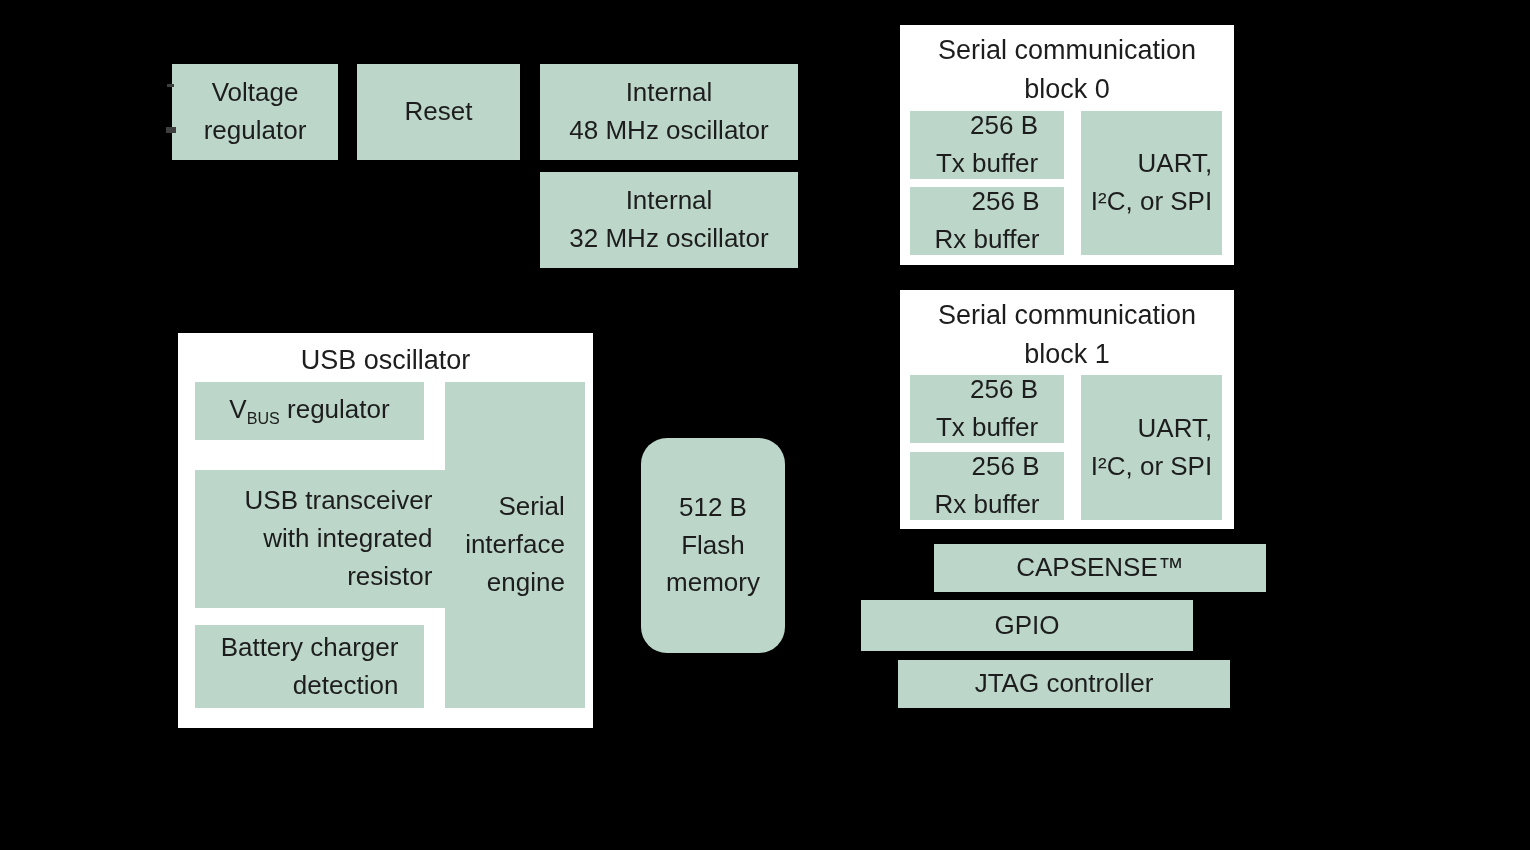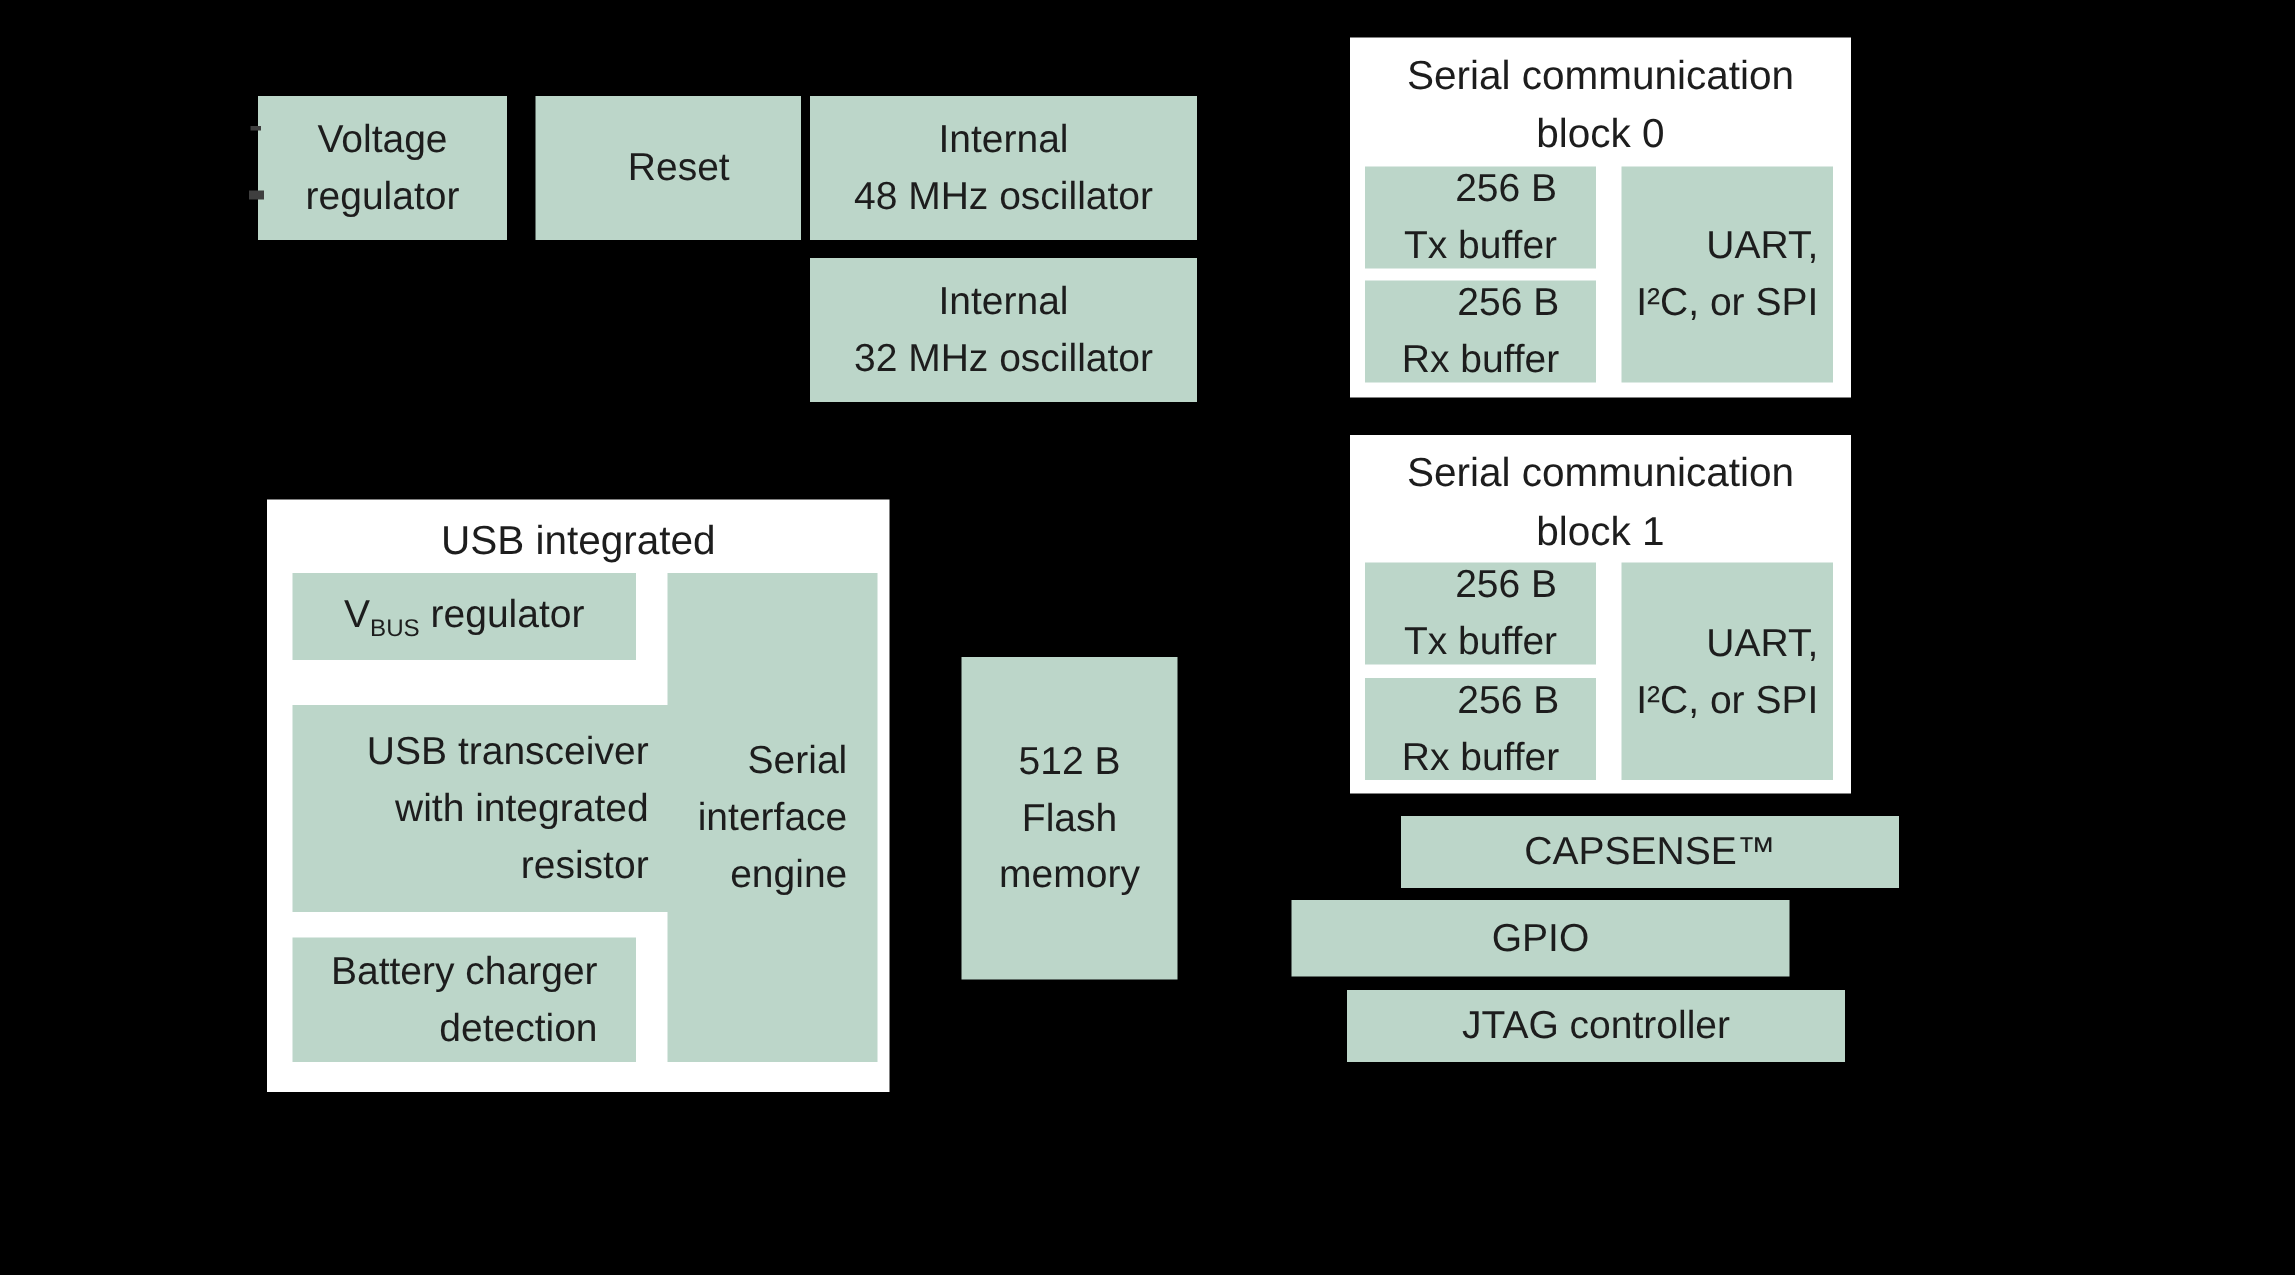--- a/index.html
+++ b/index.html
@@ -66,21 +66,21 @@
 <body>
 
 <div id="canvas">
 
   <div class="box" style="left:172px;top:64px;width:166px;height:96px;">Voltage
 regulator</div>
 
   <span class="mark" style="left:167px;top:84px;width:7px;height:3px;"></span>
   <span class="mark" style="left:166px;top:127px;width:10px;height:6px;"></span>
 
-  <div class="box" style="left:357px;top:64px;width:163px;height:96px;padding-left:14px;">Reset</div>
+  <div class="box" style="left:357px;top:64px;width:163px;height:96px;">Reset</div>
 
   <div class="box" style="left:540px;top:64px;width:258px;height:96px;">Internal
 48 MHz oscillator</div>
 
   <div class="box" style="left:540px;top:172px;width:258px;height:96px;">Internal
 32 MHz oscillator</div>
 
   <div class="panel" style="left:900px;top:25px;width:334px;height:240px;">
     <div class="panel-title" style="top:6px;">Serial communication
 block 0</div>
@@ -103,31 +103,31 @@
 I²C, or SPI</div>
   </div>
 
   <div class="box" style="left:898px;top:544px;width:332px;height:48px;margin-left:36px;">CAPSENSE™</div>
 
   <div class="box" style="left:849px;top:600px;width:332px;height:51px;margin-left:12px;">GPIO</div>
 
   <div class="box" style="left:898px;top:660px;width:332px;height:48px;">JTAG controller</div>
 
   <div class="panel" style="left:178px;top:333px;width:415px;height:395px;">
-    <div class="panel-title" style="top:8px;">USB integrated</div>
+    <div class="panel-title" style="top:8px;">USB oscillator</div>
     <div class="inner" style="left:17px;top:49px;width:229px;height:58px;white-space:normal;">
       <span><span>V</span><sub>BUS</sub><span> regulator</span></span>
     </div>
     <div class="inner" style="left:17px;top:137px;width:229px;height:138px;padding-left:29px;">USB transceiver
 with integrated
 resistor</div>
     <div class="inner" style="left:17px;top:292px;width:229px;height:83px;">Battery charger
 detection</div>
     <div class="inner" style="left:267px;top:49px;width:140px;height:326px;">Serial
 interface
 engine</div>
   </div>
 
-  <div class="box" style="left:641px;top:438px;width:144px;height:215px;">512 B
+  <div class="box" style="left:641px;top:438px;width:144px;height:215px;border-radius:26px;">512 B
 Flash
 memory</div>
 
 </div>
 
 </body></html>

